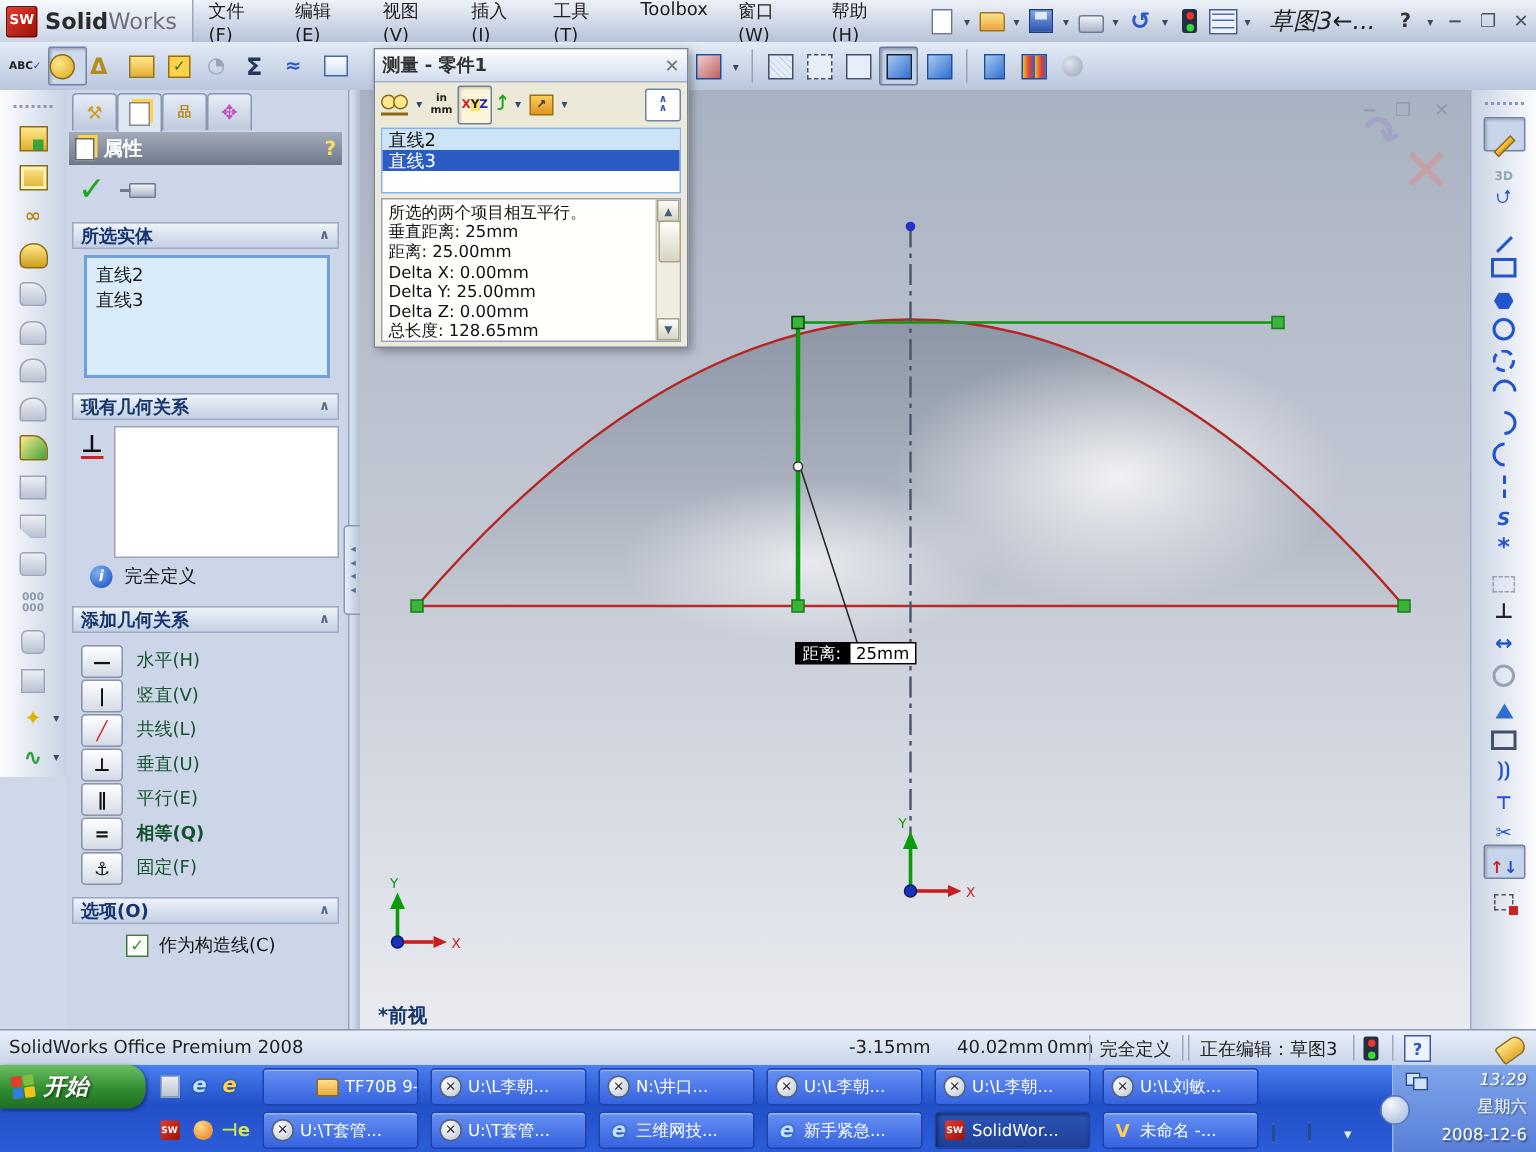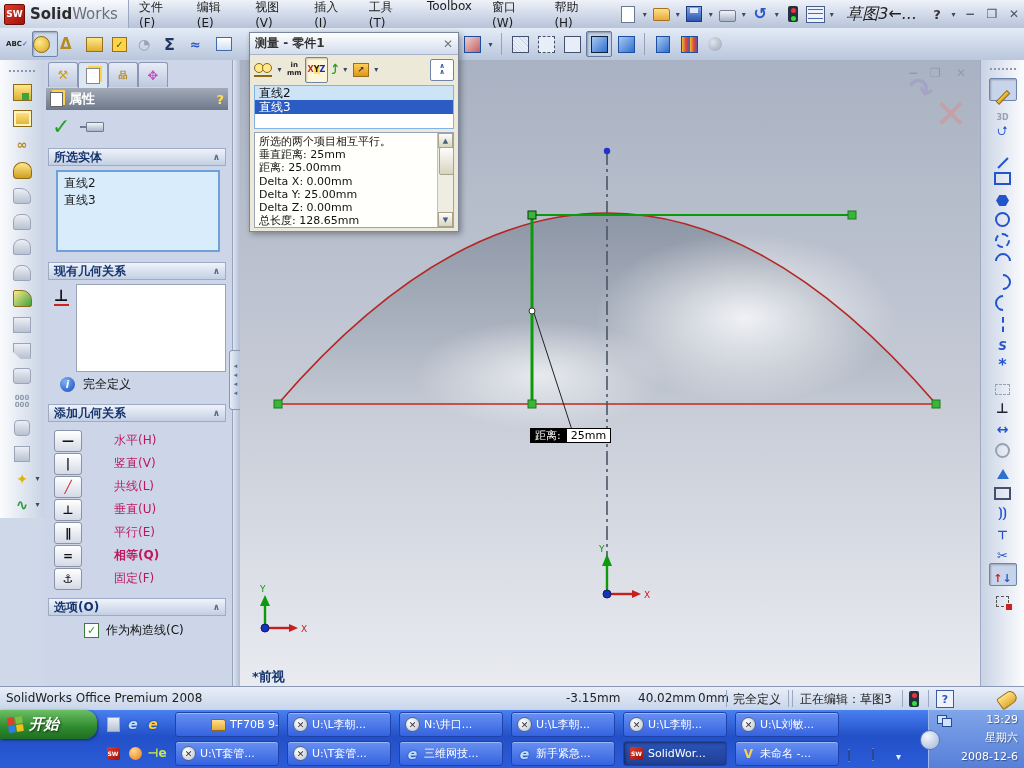--- a/index.html
+++ b/index.html
@@ -70,21 +70,21 @@
   .chev{color:#5a6a8a;font-size:9px;font-weight:bold;}
   .grncheck{color:#1fa51f;font-size:22px;font-weight:bold;line-height:1;}
   .pin{width:16px;height:8px;background:linear-gradient(#f2f4f8,#aab4c6);border:1px solid #707b92;border-radius:1px;position:relative;}
   .pin::before{content:"";position:absolute;left:-7px;top:3px;width:7px;height:2px;background:#707b92;}
   .selbox{position:absolute;left:12px;width:164px;background:#d9ecfb;border:2px solid #6ea1d8;font-size:12px;color:#1a1a1a;padding:3px 6px;box-sizing:border-box;}
   .whitebox{position:absolute;background:#fff;border:1px solid #9aa3b6;}
   .perp-g{font-size:16px;font-weight:bold;color:#111;border-bottom:2px solid #c22;line-height:1;}
   .infoi{width:15px;height:15px;border-radius:50%;background:radial-gradient(circle at 35% 30%,#7db2f2,#1747c0);color:#fff;font-size:10px;font-weight:bold;font-style:italic;display:flex;align-items:center;justify-content:center;}
   .relrow{position:absolute;left:10px;display:flex;align-items:center;gap:9px;height:21px;}
   .relbtn{width:26px;height:20px;background:linear-gradient(#ffffff,#d4dae6);border:1px solid #8a93a8;border-radius:3px;display:flex;align-items:center;justify-content:center;font-size:12px;font-weight:bold;color:#111;}
-  .rellab{font-size:12px;color:#be185d;margin-left:23px;}
+  .rellab{font-size:12px;color:#14532d;}
   .checkbox{width:13px;height:13px;background:#fff;border:1px solid #3f7a3f;color:#1fa51f;font-size:11px;font-weight:bold;display:flex;align-items:center;justify-content:center;}
   
   #splitter{left:232px;top:60px;width:8px;height:626px;background:linear-gradient(to right,#dfe6f2,#aab7cf);border-left:1px solid #97a4be;}
   #split-handle{left:229px;top:350px;width:11px;height:58px;background:linear-gradient(to right,#e8eef8,#b3c0d8);border:1px solid #8a97b2;border-radius:3px 0 0 3px;display:flex;flex-direction:column;align-items:center;justify-content:center;color:#5a6a8a;font-size:7px;line-height:1.3;}
   
   #canvas{left:240px;top:60px;width:740px;height:626px;background:linear-gradient(#a9b2c2 0%,#c7ccd7 55%,#e9ebf0 100%);overflow:hidden;}
   #meas-tip{position:absolute;left:290px;top:368px;display:flex;align-items:center;height:15px;font-size:11px;}
   #meas-tip .lab{background:#000;color:#fff;padding:1px 5px;height:13px;display:flex;align-items:center;}
   #meas-tip .val{background:#fff;color:#000;border:1px solid #000;padding:0 4px;height:13px;display:flex;align-items:center;}
   #view-label{position:absolute;left:12px;top:608px;color:#16356e;font-weight:bold;font-size:13px;}
@@ -776,19 +776,19 @@
     <span class="trayic" style="left:848px;top:40px;"><span class="kbd"></span></span>
     <span class="trayic" style="left:872px;top:39px;"><span class="kbd" style="width:10px;height:11px;"></span></span>
     <span class="trayic" style="left:896px;top:41px;">▾</span>
 
     <div id="tray">
       <span class="roundic"></span>
       <span class="netic">
           <i></i>
           <i></i>
         </span>
-      <span class="t" style="top:3px;">13:29</span>
+      <span class="t" style="top:3px;font-style:italic;">13:29</span>
       <span class="t" style="top:20px;">星期六</span>
       <span class="t" style="top:40px;">2008-12-6</span>
     </div>
   </div>
 
 </div>
 
 </body></html>

